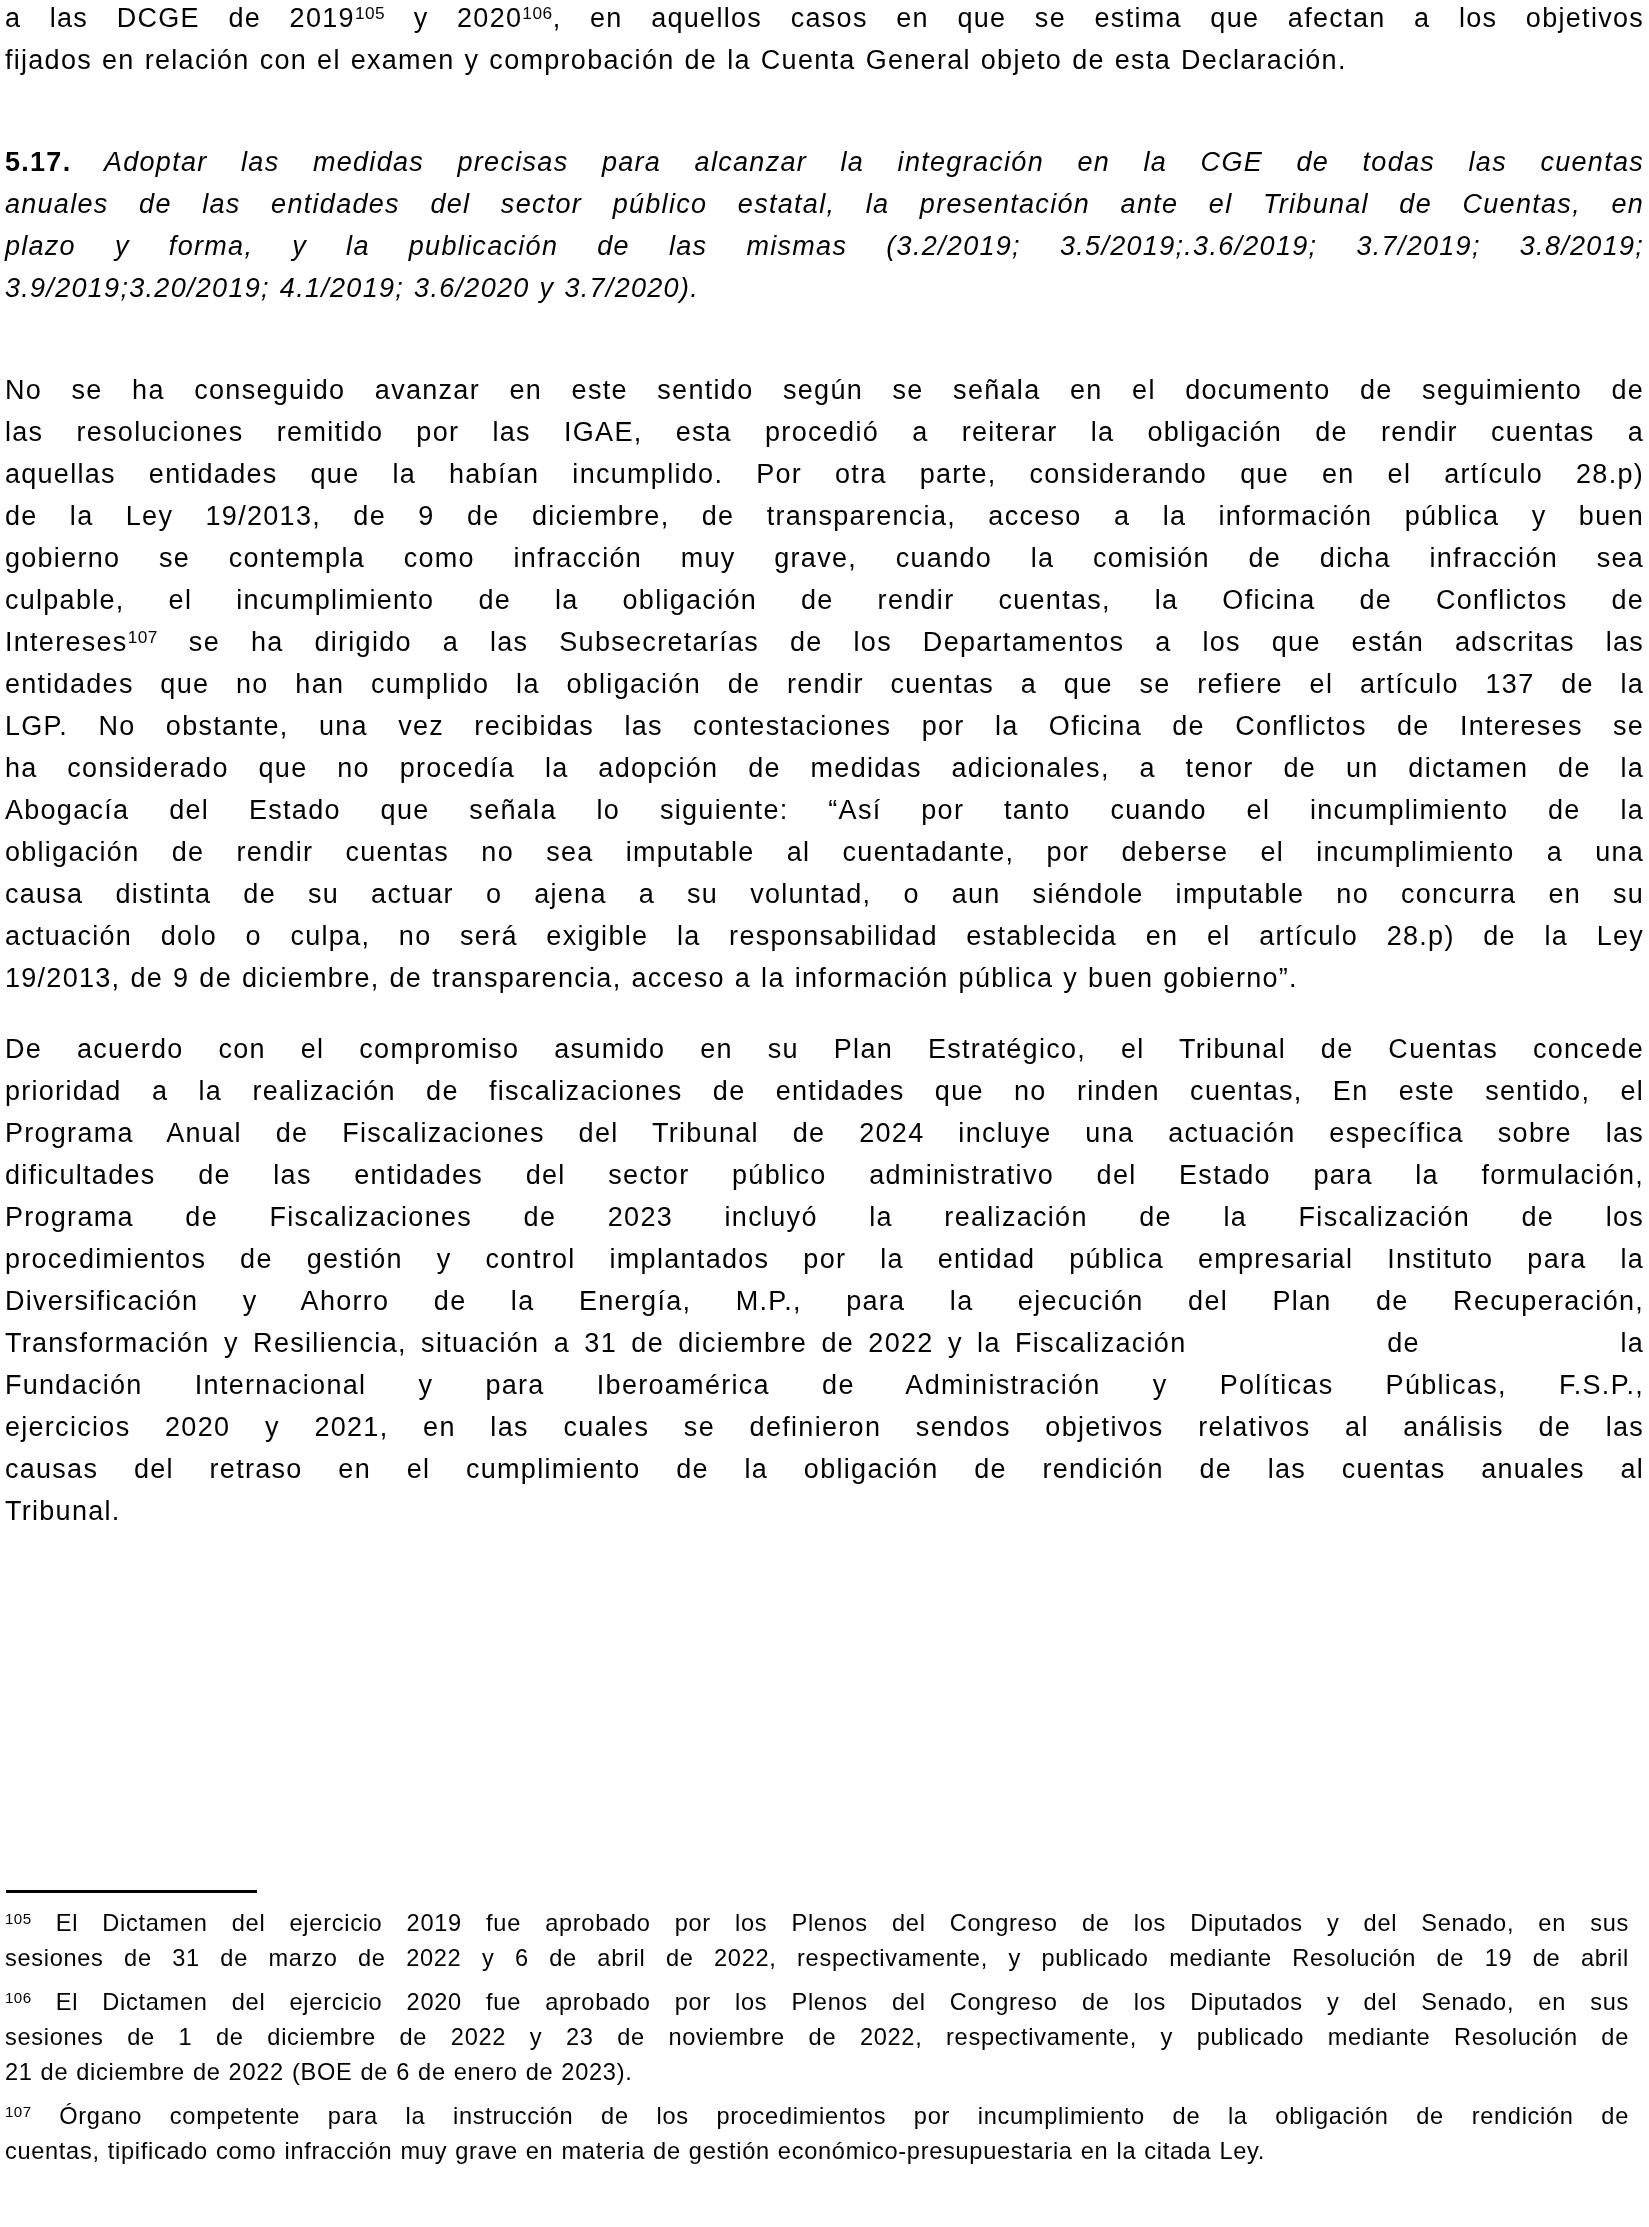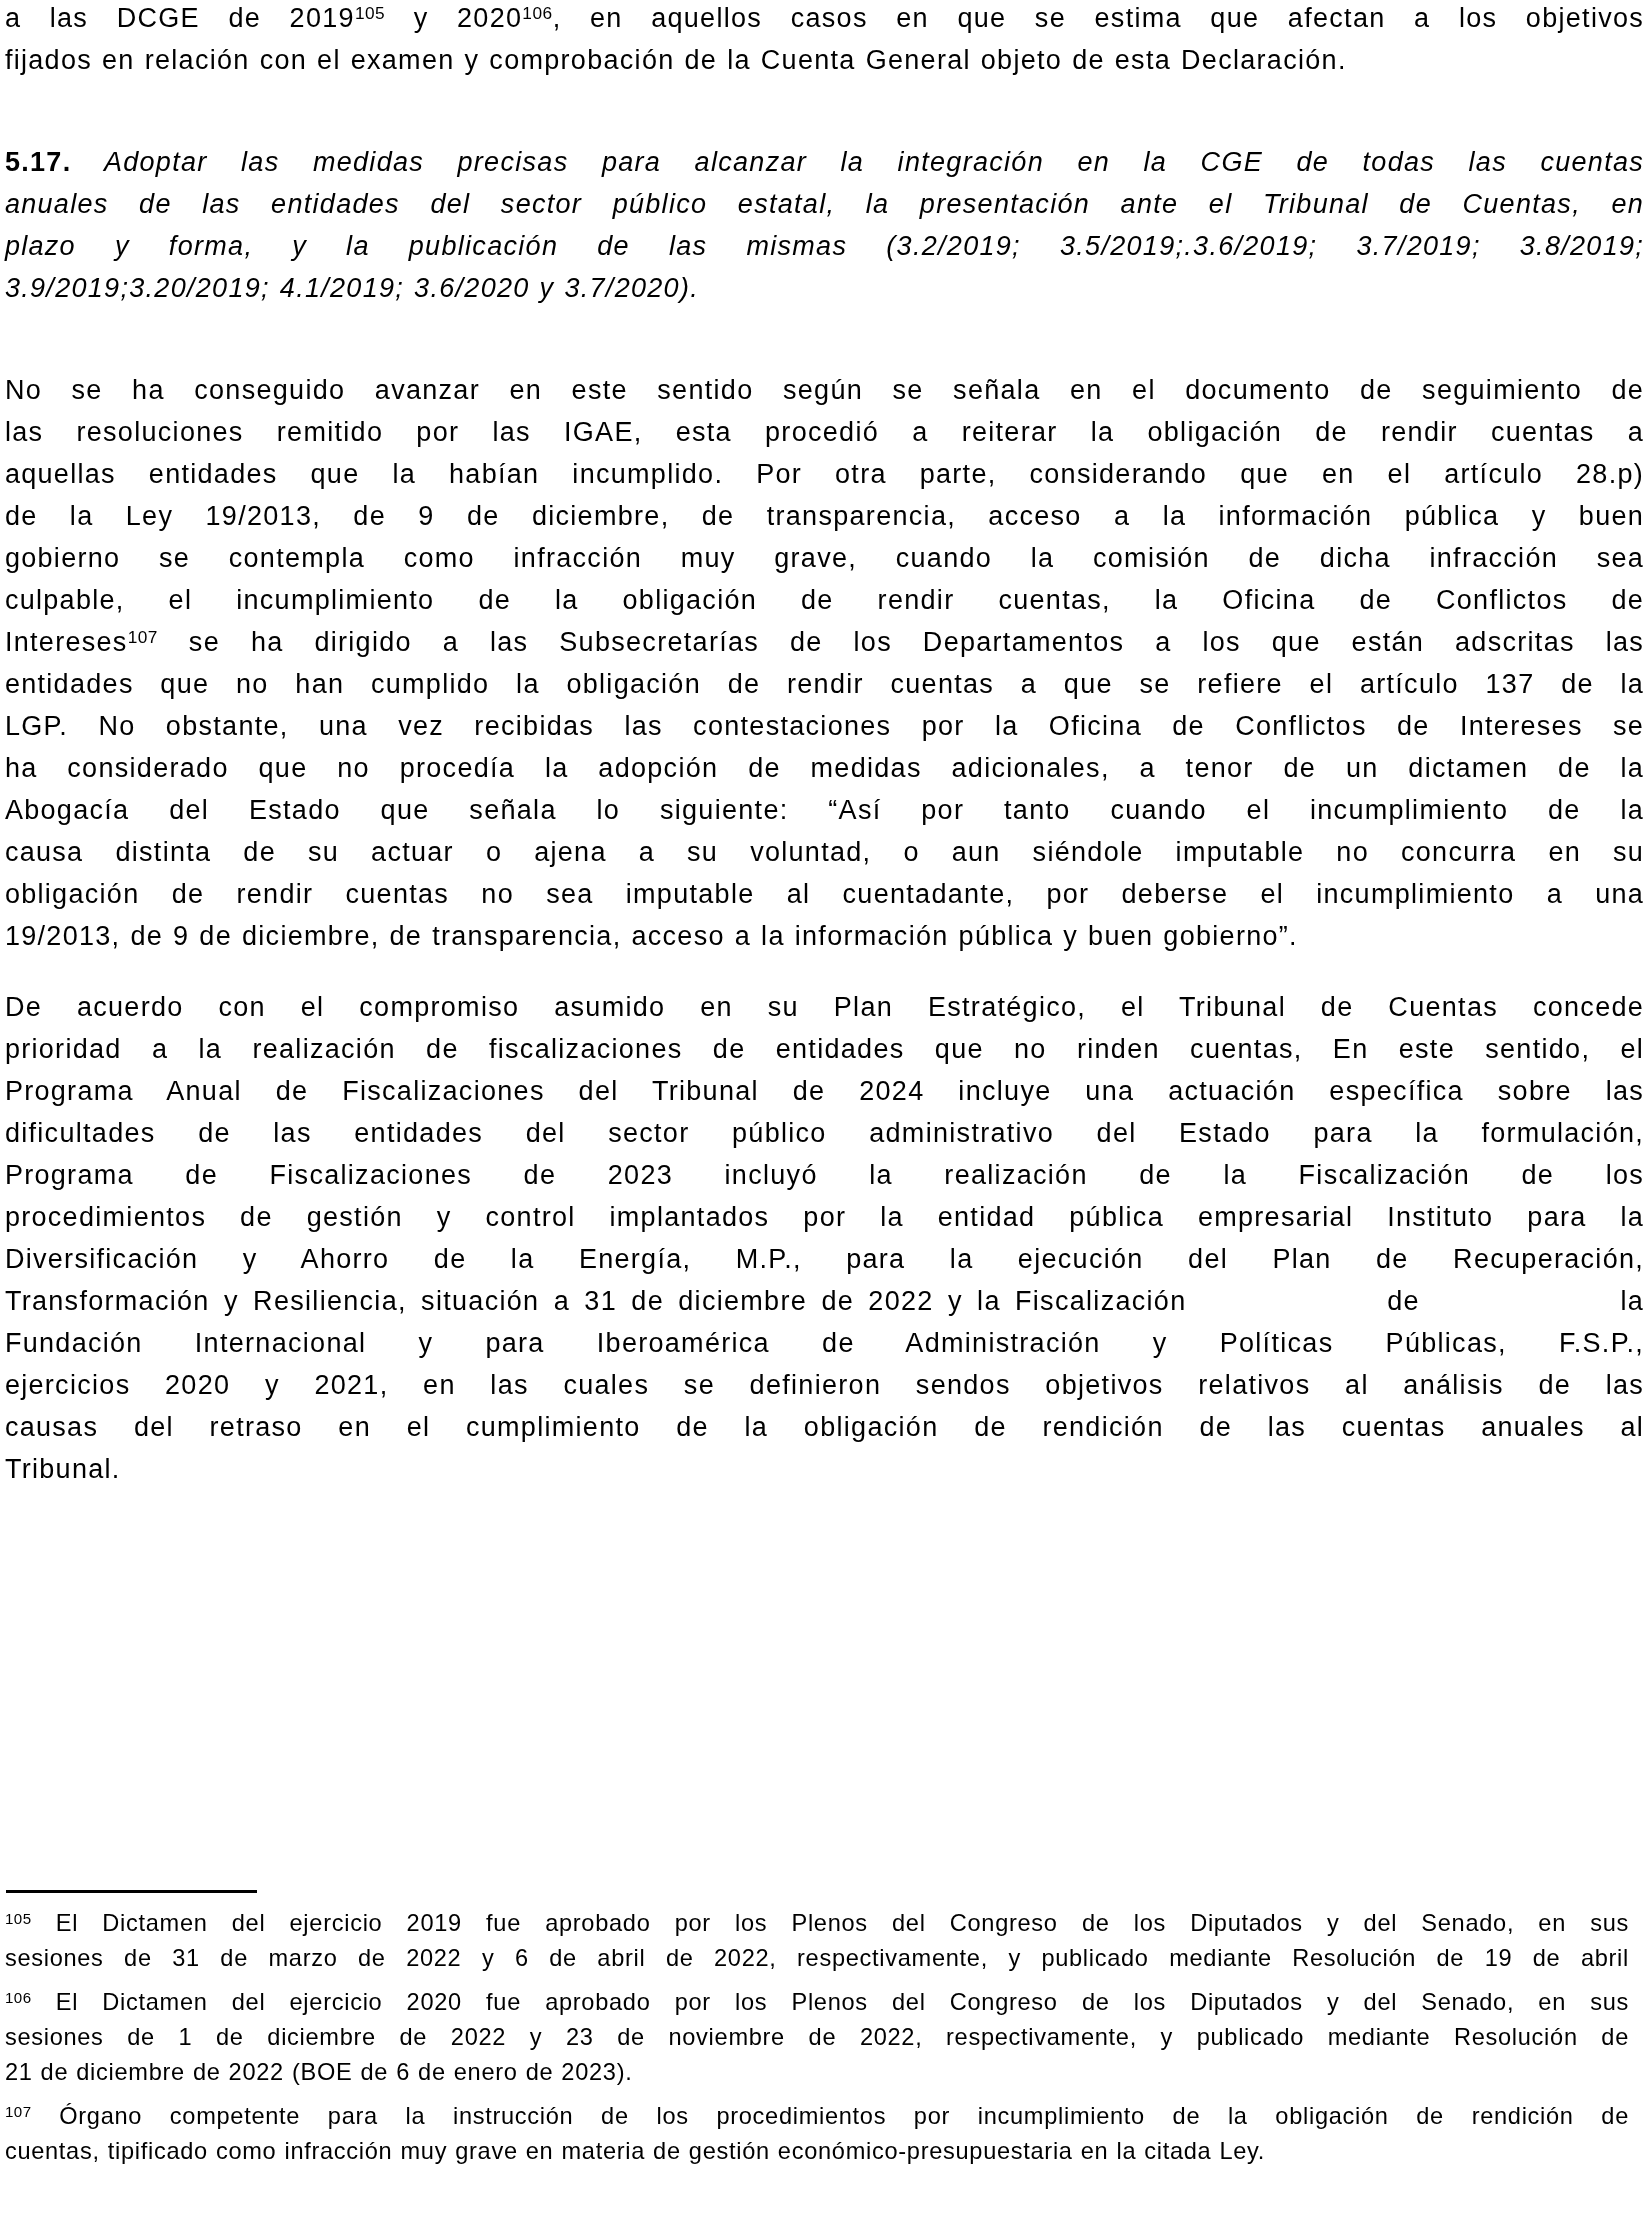--- a/index.html
+++ b/index.html
@@ -81,22 +81,23 @@
         <div class="line"><span>las resoluciones remitido por las IGAE, esta procedió a reiterar la obligación de rendir cuentas a</span></div>
         <div class="line"><span>aquellas entidades que la habían incumplido. Por otra parte, considerando que en el artículo 28.p)</span></div>
         <div class="line"><span>de la Ley 19/2013, de 9 de diciembre, de transparencia, acceso a la información pública y buen</span></div>
         <div class="line"><span>gobierno se contempla como infracción muy grave, cuando la comisión de dicha infracción sea</span></div>
         <div class="line"><span>culpable, el incumplimiento de la obligación de rendir cuentas, la Oficina de Conflictos de</span></div>
         <div class="line"><span>Intereses</span><span class="seg-sup">107</span><span> se ha dirigido a las Subsecretarías de los Departamentos a los que están adscritas las</span></div>
         <div class="line"><span>entidades que no han cumplido la obligación de rendir cuentas a que se refiere el artículo 137 de la</span></div>
         <div class="line"><span>LGP. No obstante, una vez recibidas las contestaciones por la Oficina de Conflictos de Intereses se</span></div>
         <div class="line"><span>ha considerado que no procedía la adopción de medidas adicionales, a tenor de un dictamen de la</span></div>
         <div class="line"><span>Abogacía del Estado que señala lo siguiente: “Así por tanto cuando el incumplimiento de la</span></div>
+        <div class="line"><span>obligación de rendir cuentas no sea imputable al cuentadante, por deberse el incumplimiento a una</span></div>
         <div class="line"><span>causa distinta de su actuar o ajena a su voluntad, o aun siéndole imputable no concurra en su</span></div>
-        <div class="line"><span>obligación de rendir cuentas no sea imputable al cuentadante, por deberse el incumplimiento a una</span></div>
+        <div class="line"><span>actuación dolo o culpa, no será exigible la responsabilidad establecida en el artículo 28.p) de la Ley</span></div>
         <div class="line last"><span>19/2013, de 9 de diciembre, de transparencia, acceso a la información pública y buen gobierno”.</span></div>
       </div>
       <div class="paragraph para-3">
         <div class="line"><span>De acuerdo con el compromiso asumido en su Plan Estratégico, el Tribunal de Cuentas concede</span></div>
         <div class="line"><span>prioridad a la realización de fiscalizaciones de entidades que no rinden cuentas, En este sentido, el</span></div>
         <div class="line"><span>Programa Anual de Fiscalizaciones del Tribunal de 2024 incluye una actuación específica sobre las</span></div>
         <div class="line"><span>dificultades de las entidades del sector público administrativo del Estado para la formulación,</span></div>
         <div class="line"><span>Programa de Fiscalizaciones de 2023 incluyó la realización de la Fiscalización de los</span></div>
         <div class="line"><span>procedimientos de gestión y control implantados por la entidad pública empresarial Instituto para la</span></div>
         <div class="line"><span>Diversificación y Ahorro de la Energía, M.P., para la ejecución del Plan de Recuperación,</span></div>

